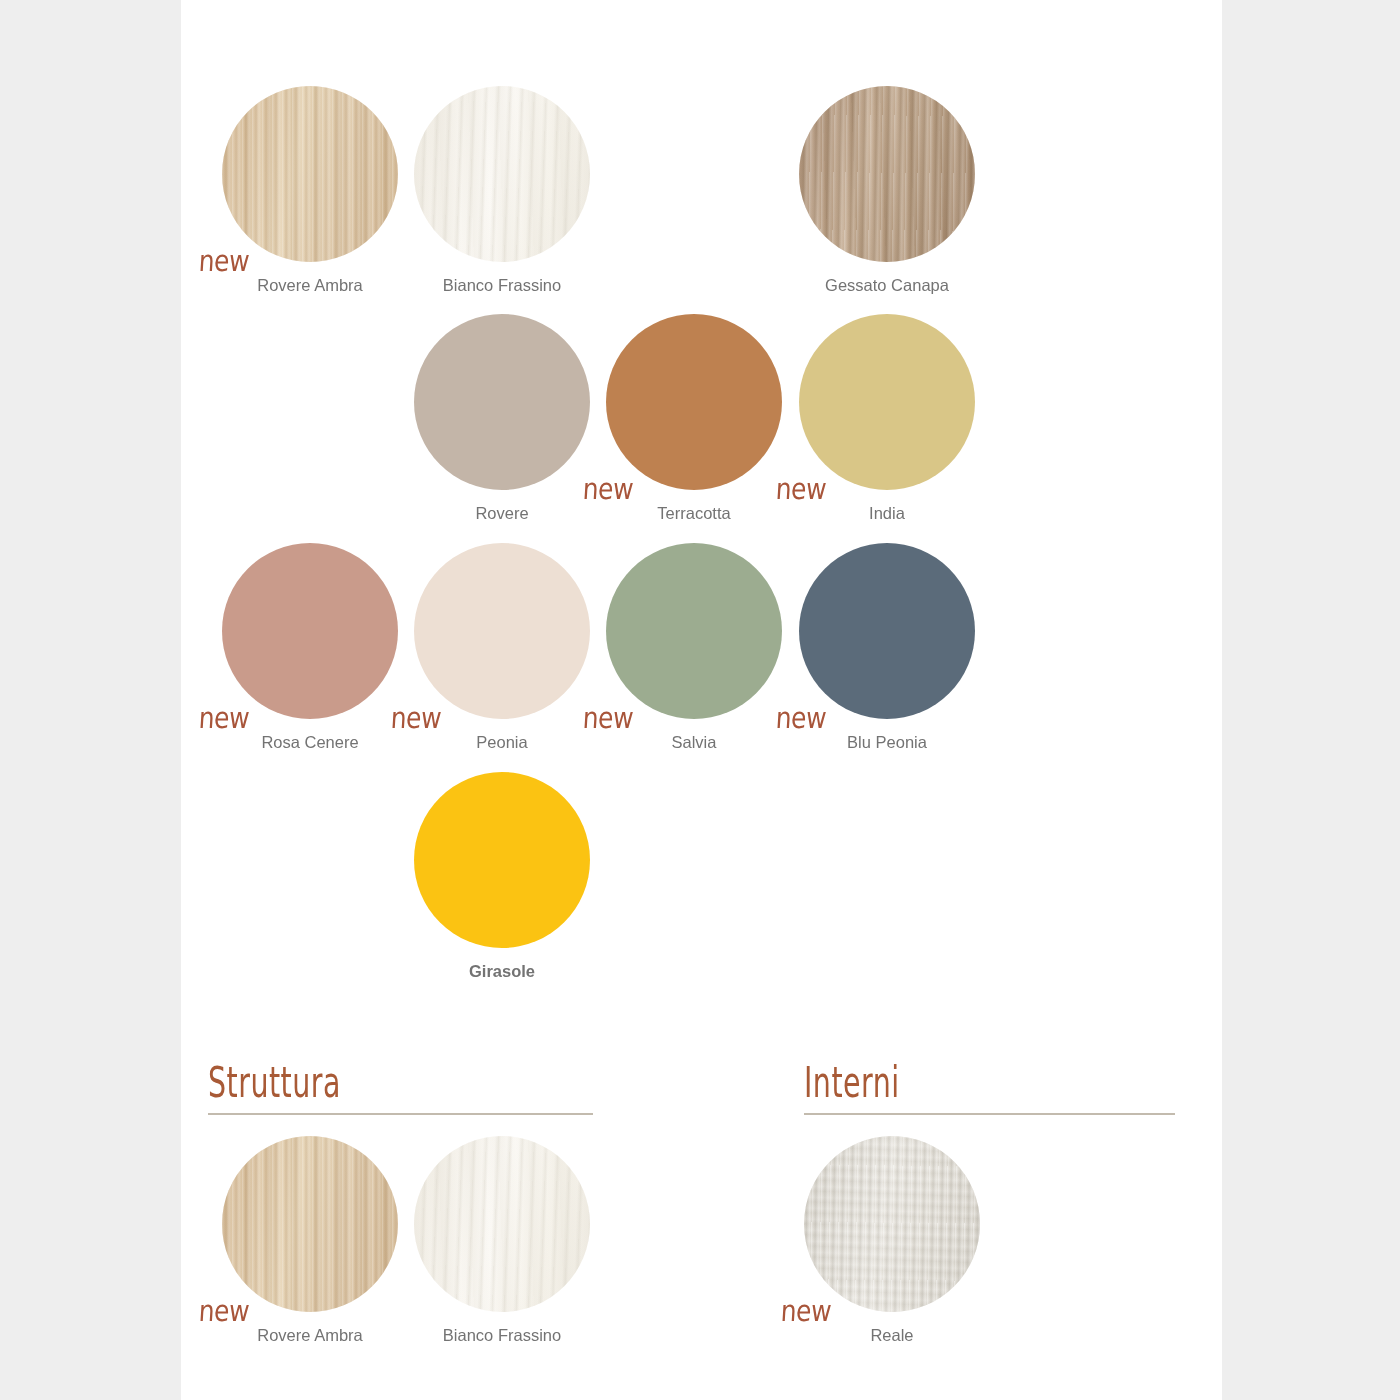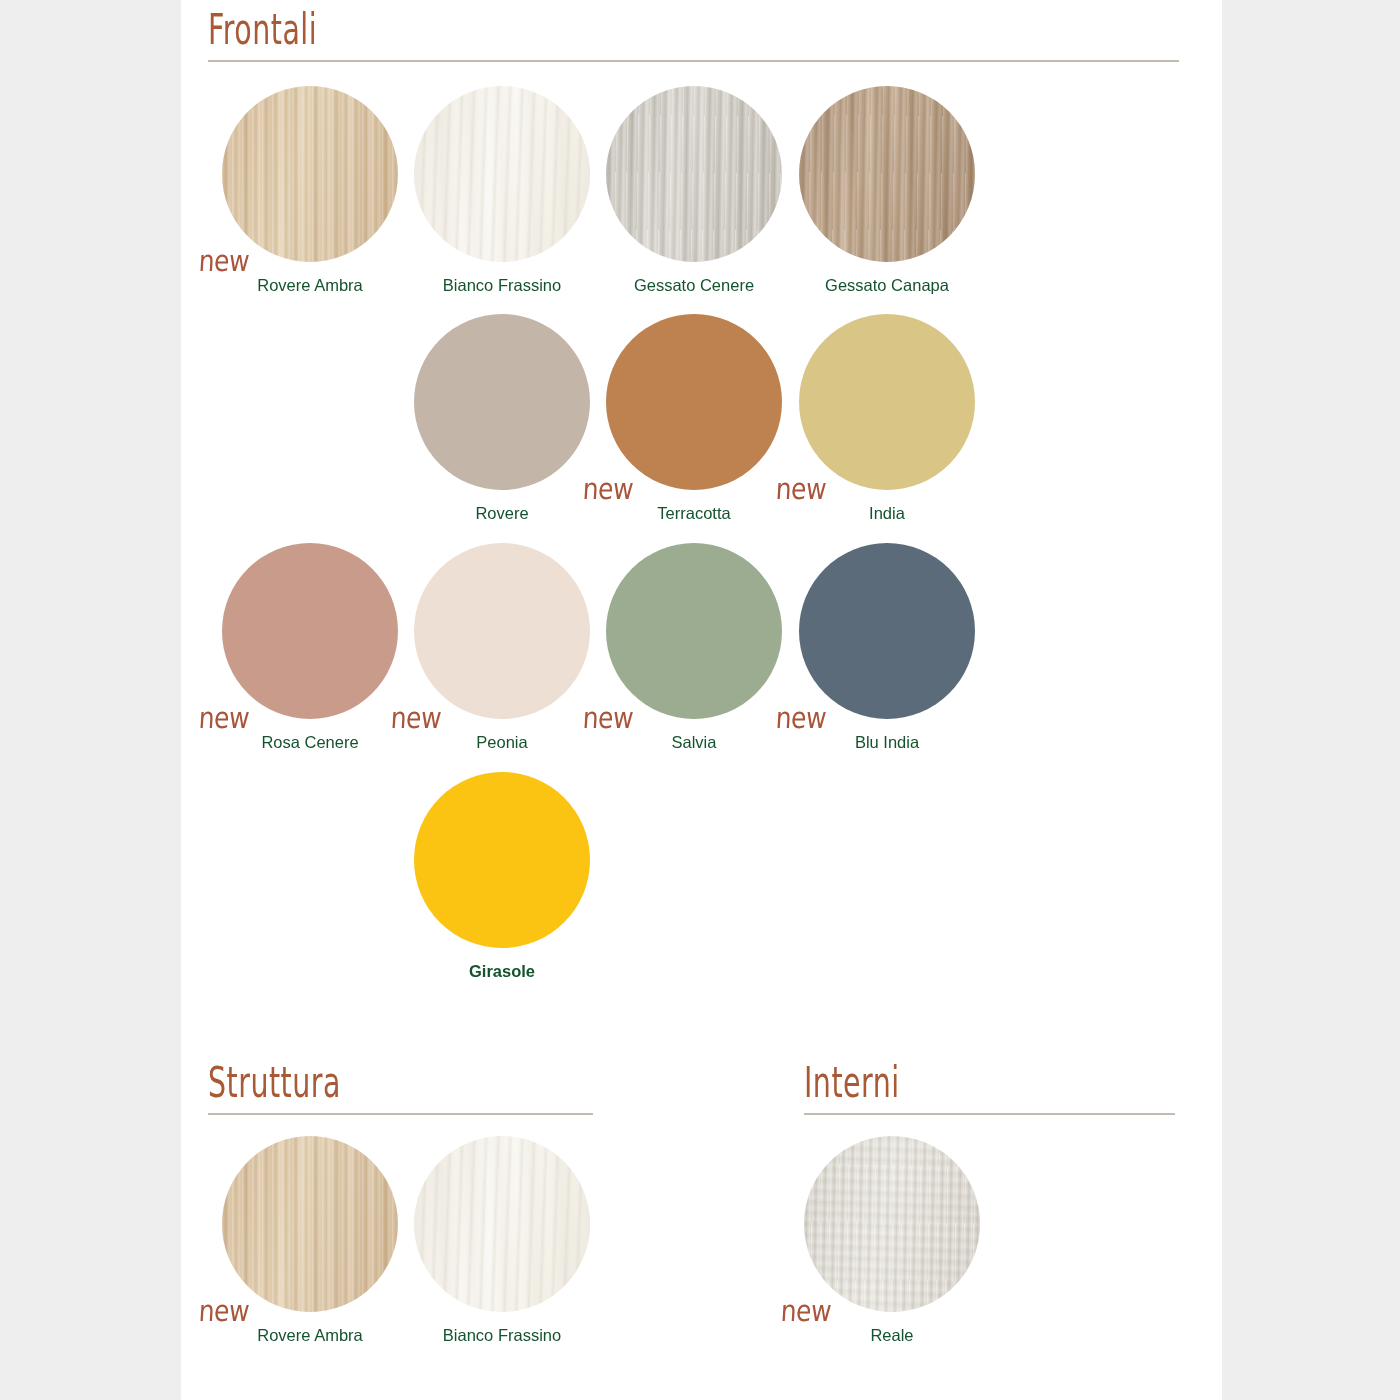--- a/index.html
+++ b/index.html
@@ -81,33 +81,29 @@
     transform-origin: left bottom;
     line-height: 1;
     z-index: 3;
     letter-spacing: -0.5px;
   }
   .swatch-label {
     margin-top: 14px;
     text-align: center;
     font-family: "Liberation Sans", sans-serif;
     font-size: 16.5px;
-    color: #14532d;
+    color: #737373;
     white-space: nowrap;
   }
 </style>
 </head>
 <body>
 
 <div id="page">
 
-  <div class="section-head" style="left:27px; top:20px; width:971px;">
-    <div class="section-title">Frontali</div>
-    <div class="section-rule"></div>
-  </div>
 
   <div class="swatch-grid" style="left:33px; top:86px; width:970px; height:920px;">
 
     <div class="swatch" style="left:0px; top:0px;">
       <div class="disc-wrap">
         <div class="disc">
           <div class="grain" style="background:
                  repeating-linear-gradient(90deg, rgba(255,255,255,0.30) 0px, rgba(255,255,255,0.00) 2px, rgba(150,110,65,0.16) 4px, rgba(255,255,255,0.18) 7px, rgba(255,255,255,0.00) 10px),
                  repeating-linear-gradient(90deg, rgba(120,85,45,0.10) 0px, rgba(255,255,255,0.10) 13px, rgba(120,85,45,0.06) 23px),
                  linear-gradient(100deg,#d7bc98 0%,#e6d3b3 42%,#dcc5a4 70%,#d2b690 100%);"></div>
@@ -122,31 +118,20 @@
         <div class="disc">
           <div class="grain" style="background:
                  repeating-linear-gradient(92deg, rgba(210,205,192,0.35) 0px, rgba(255,255,255,0) 3px, rgba(255,255,255,0) 9px, rgba(205,200,186,0.22) 12px),
                  repeating-linear-gradient(88deg, rgba(225,220,208,0.25) 0px, rgba(255,255,255,0) 18px, rgba(225,220,208,0.18) 30px),
                  linear-gradient(100deg,#f0ece3 0%,#fbf9f5 45%,#f5f2ea 75%,#eeeae1 100%);"></div>
         </div>
       </div>
       <div class="swatch-label">Bianco Frassino</div>
     </div>
 
-    <div class="swatch" style="left:384px; top:0px;">
-      <div class="disc-wrap">
-        <div class="disc">
-          <div class="grain" style="background:
-                 repeating-linear-gradient(91deg, rgba(255,255,255,0.40) 0px, rgba(255,255,255,0) 2px, rgba(130,125,115,0.20) 5px, rgba(255,255,255,0.25) 8px, rgba(255,255,255,0) 11px),
-                 repeating-linear-gradient(89deg, rgba(120,115,105,0.12) 0px, rgba(255,255,255,0.14) 15px, rgba(120,115,105,0.08) 27px),
-                 linear-gradient(100deg,#c6c2b9 0%,#dbd8d1 40%,#cdc9c0 72%,#c1bdb3 100%);"></div>
-        </div>
-      </div>
-      <div class="swatch-label">Gessato Cenere</div>
-    </div>
 
     <div class="swatch" style="left:577px; top:0px;">
       <div class="disc-wrap">
         <div class="disc">
           <div class="grain" style="background:
                  repeating-linear-gradient(91deg, rgba(255,255,255,0.26) 0px, rgba(255,255,255,0) 3px, rgba(110,85,58,0.20) 6px, rgba(255,255,255,0.16) 9px, rgba(255,255,255,0) 12px),
                  repeating-linear-gradient(88deg, rgba(95,72,48,0.12) 0px, rgba(255,255,255,0.12) 17px, rgba(95,72,48,0.07) 29px),
                  linear-gradient(105deg,#ad9076 0%,#c2a88d 38%,#b59a7e 66%,#a78a6f 100%);"></div>
         </div>
       </div>
@@ -199,21 +184,21 @@
         <div class="badge-new">new</div>
       </div>
       <div class="swatch-label">Salvia</div>
     </div>
 
     <div class="swatch" style="left:577px; top:457px;">
       <div class="disc-wrap">
         <div class="disc" style="background:#5b6b7a;"></div>
         <div class="badge-new">new</div>
       </div>
-      <div class="swatch-label">Blu India</div>
+      <div class="swatch-label">Blu Peonia</div>
     </div>
 
 
     <div class="swatch" style="left:192px; top:686px;font-weight:bold;">
       <div class="disc-wrap">
         <div class="disc" style="background:#fbc312;"></div>
       </div>
       <div class="swatch-label">Girasole</div>
     </div>
 

